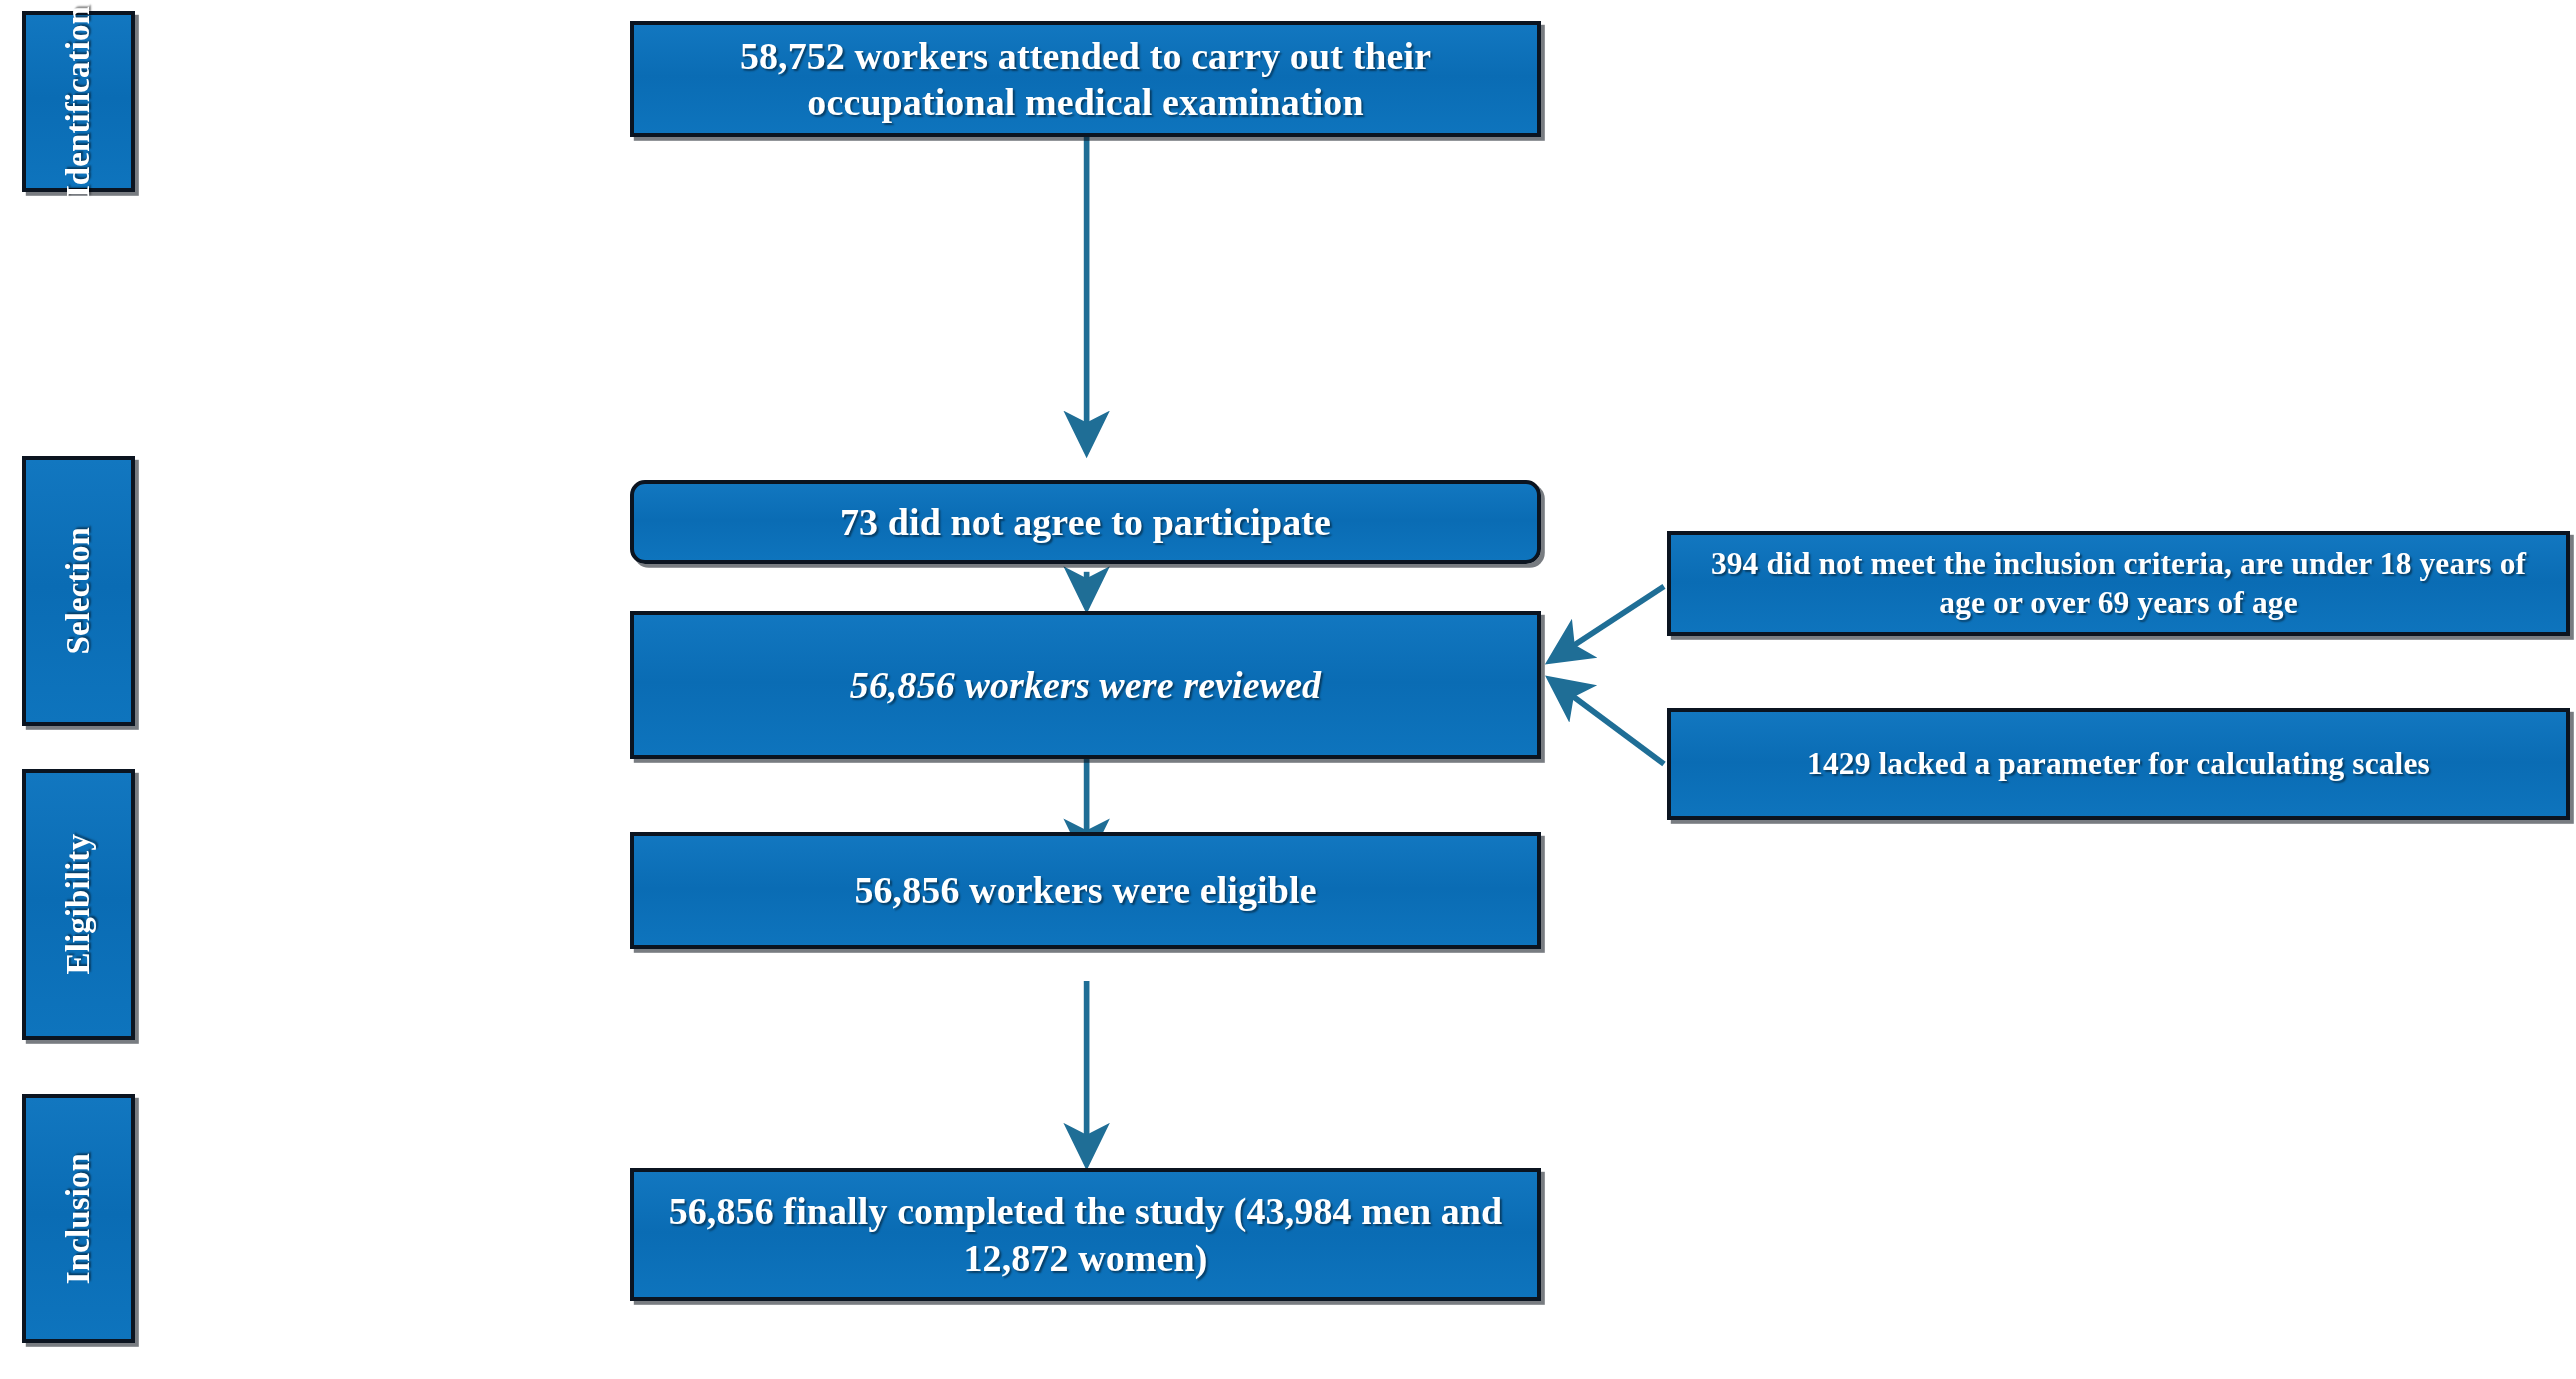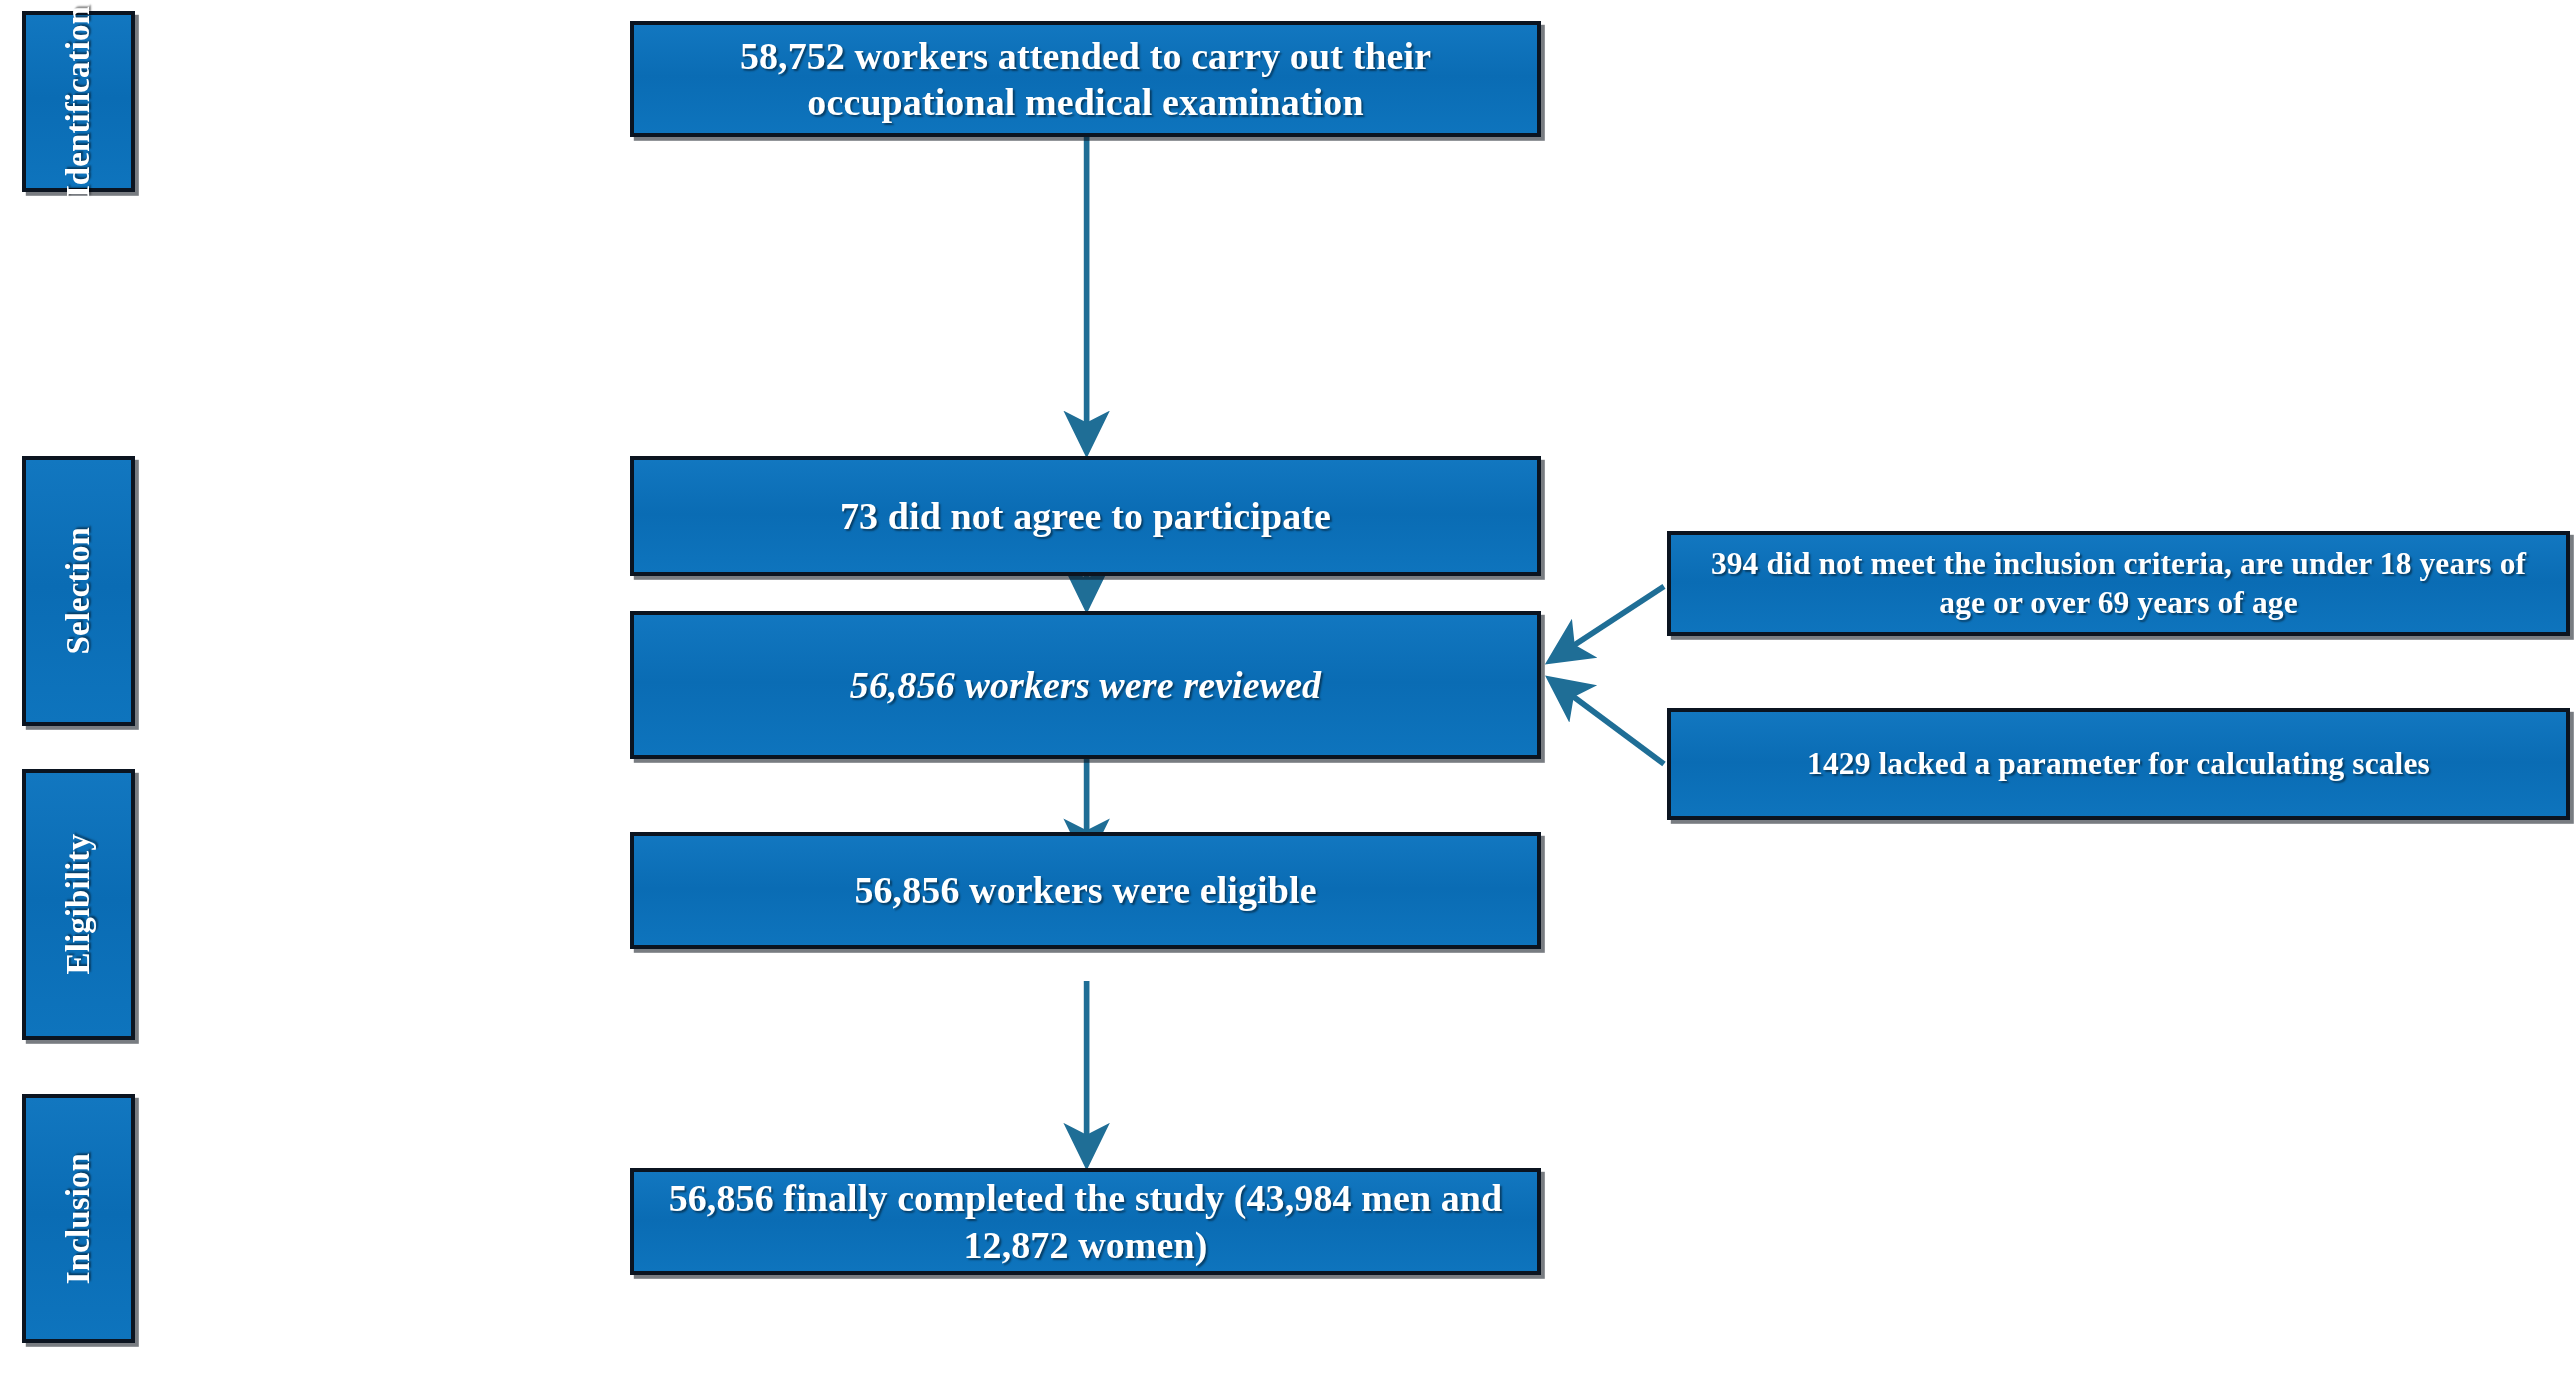--- a/index.html
+++ b/index.html
@@ -57,24 +57,24 @@
   #stage-2 { top: 769px; height: 271px; }
   #stage-3 { top: 1094px; height: 249px; }
 
   
   .flowbox {
     left: 630px;
     width: 911px;
     font-size: 38px;
   }
   #flow-0 { top: 21px;   height: 116px; }
-  #flow-1 { top: 456px;  height: 120px; }
+  #flow-1 { top: 480px;  height: 84px; border-radius: 15px; }
   #flow-2 { top: 611px;  height: 148px; font-style: italic; }
   #flow-3 { top: 832px; height: 117px; }
-  #flow-4 { top: 1168px; height: 107px; }
+  #flow-4 { top: 1168px; height: 133px; }
 
   
   .exclbox {
     left: 1667px;
     width: 903px;
     font-size: 31.5px;
   }
   #excl-0 { top: 531px;  height: 105px; align-items: center; }
   #excl-1 { top: 708px; height: 112px; }
 

